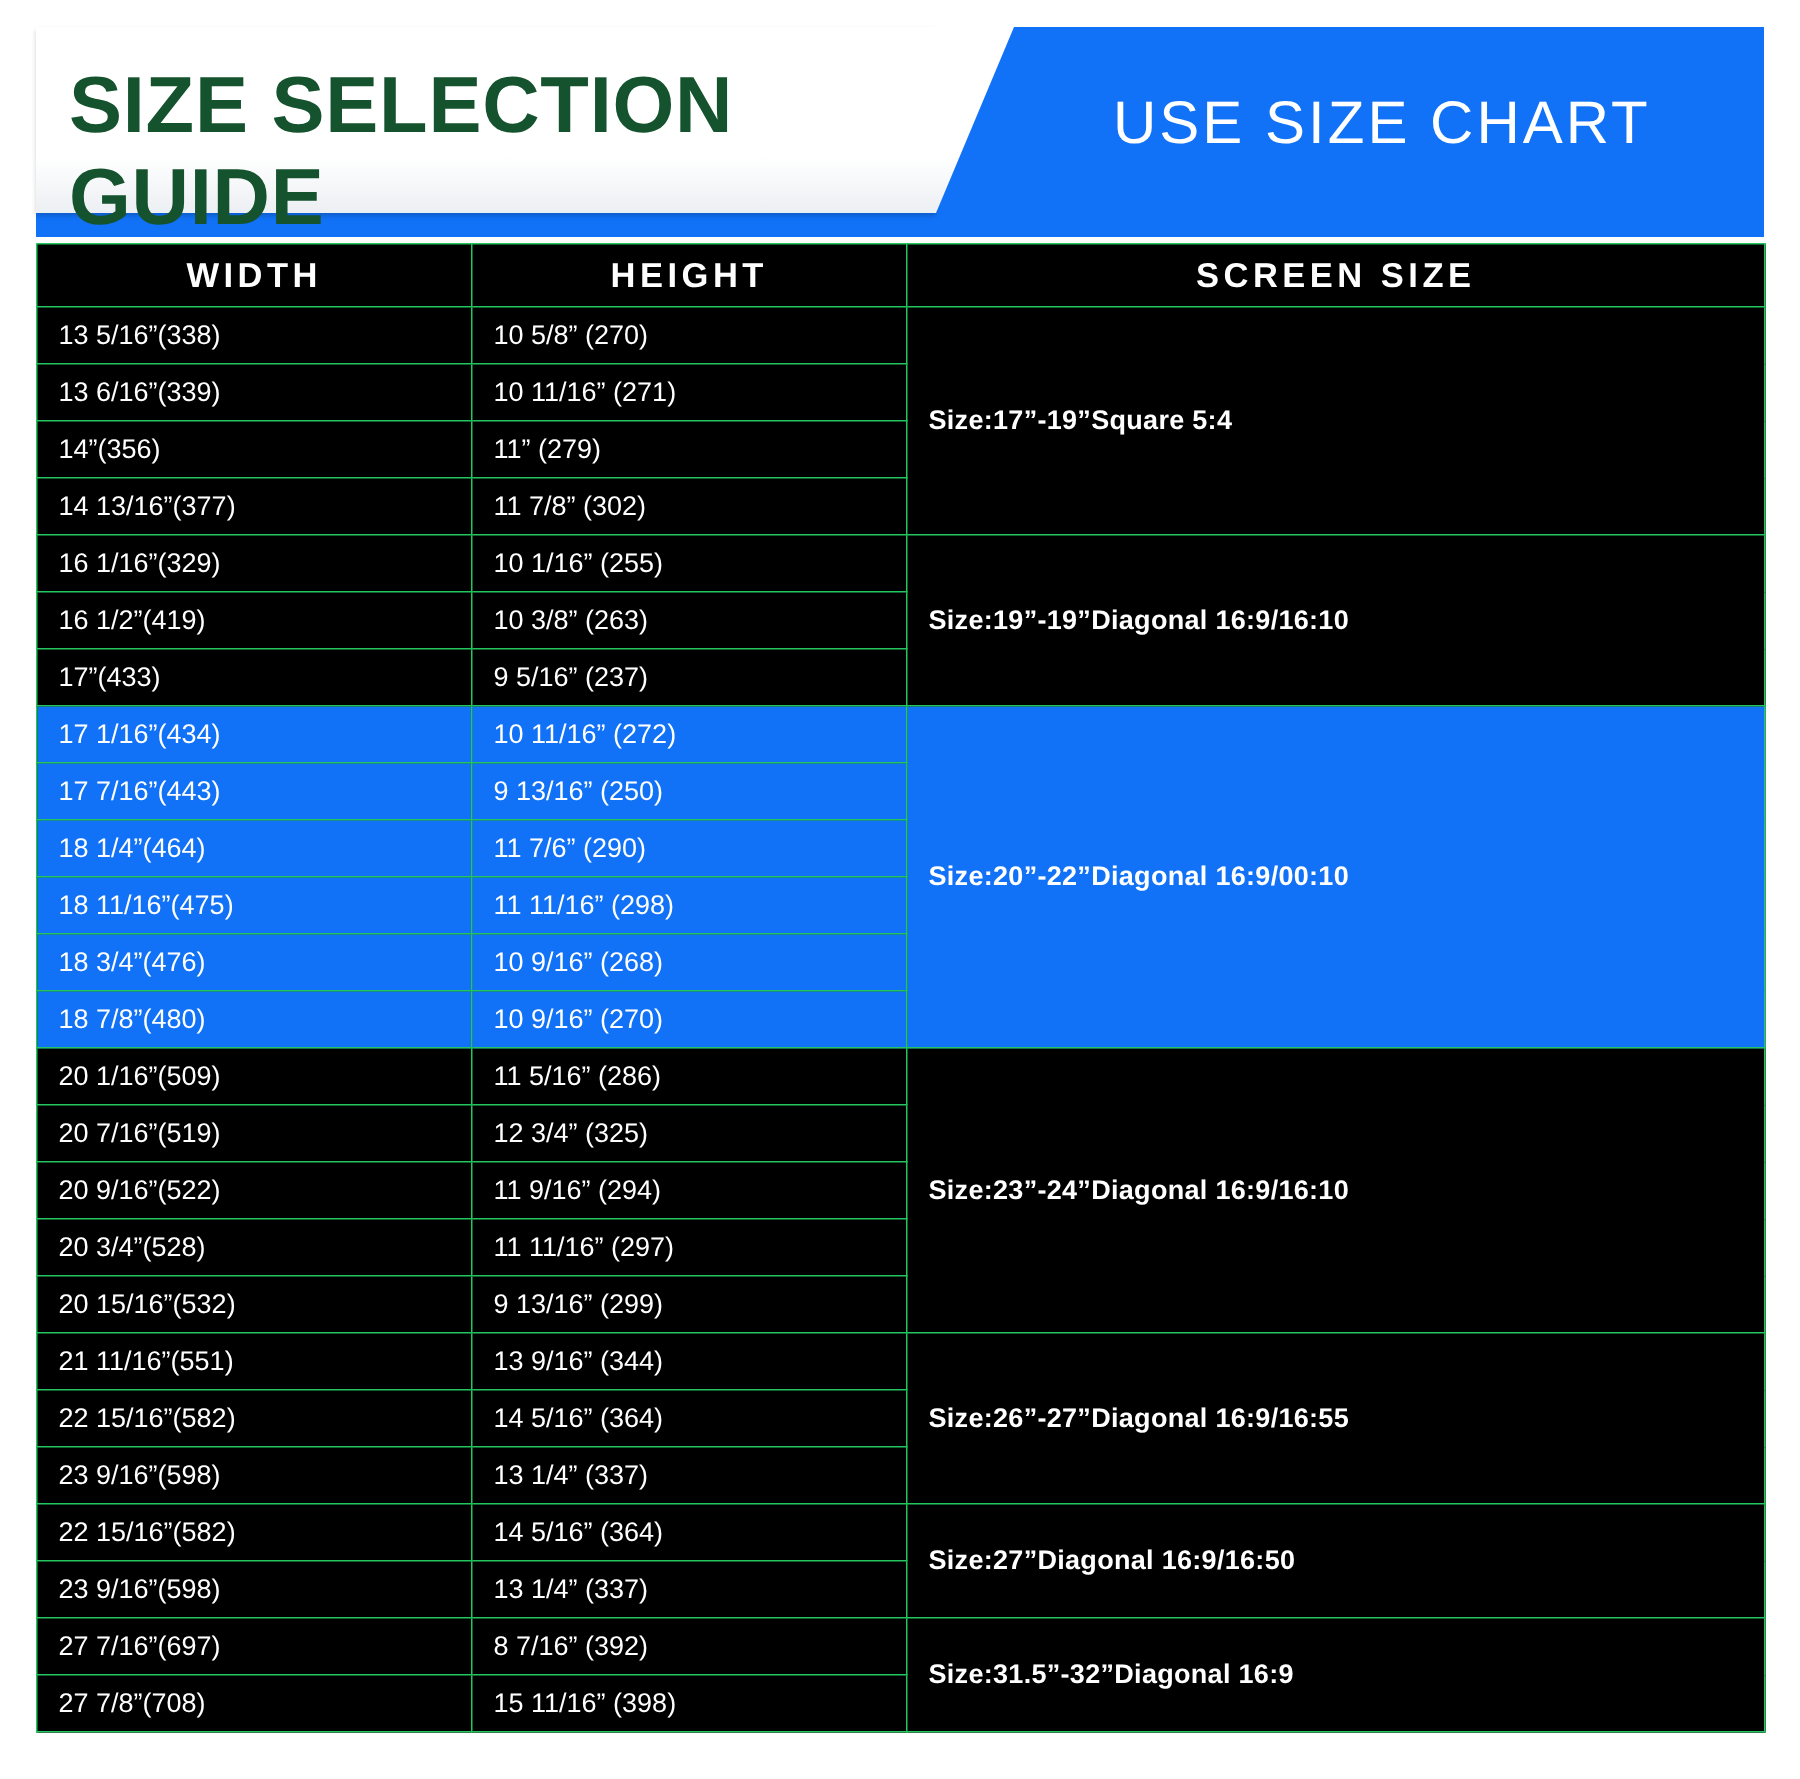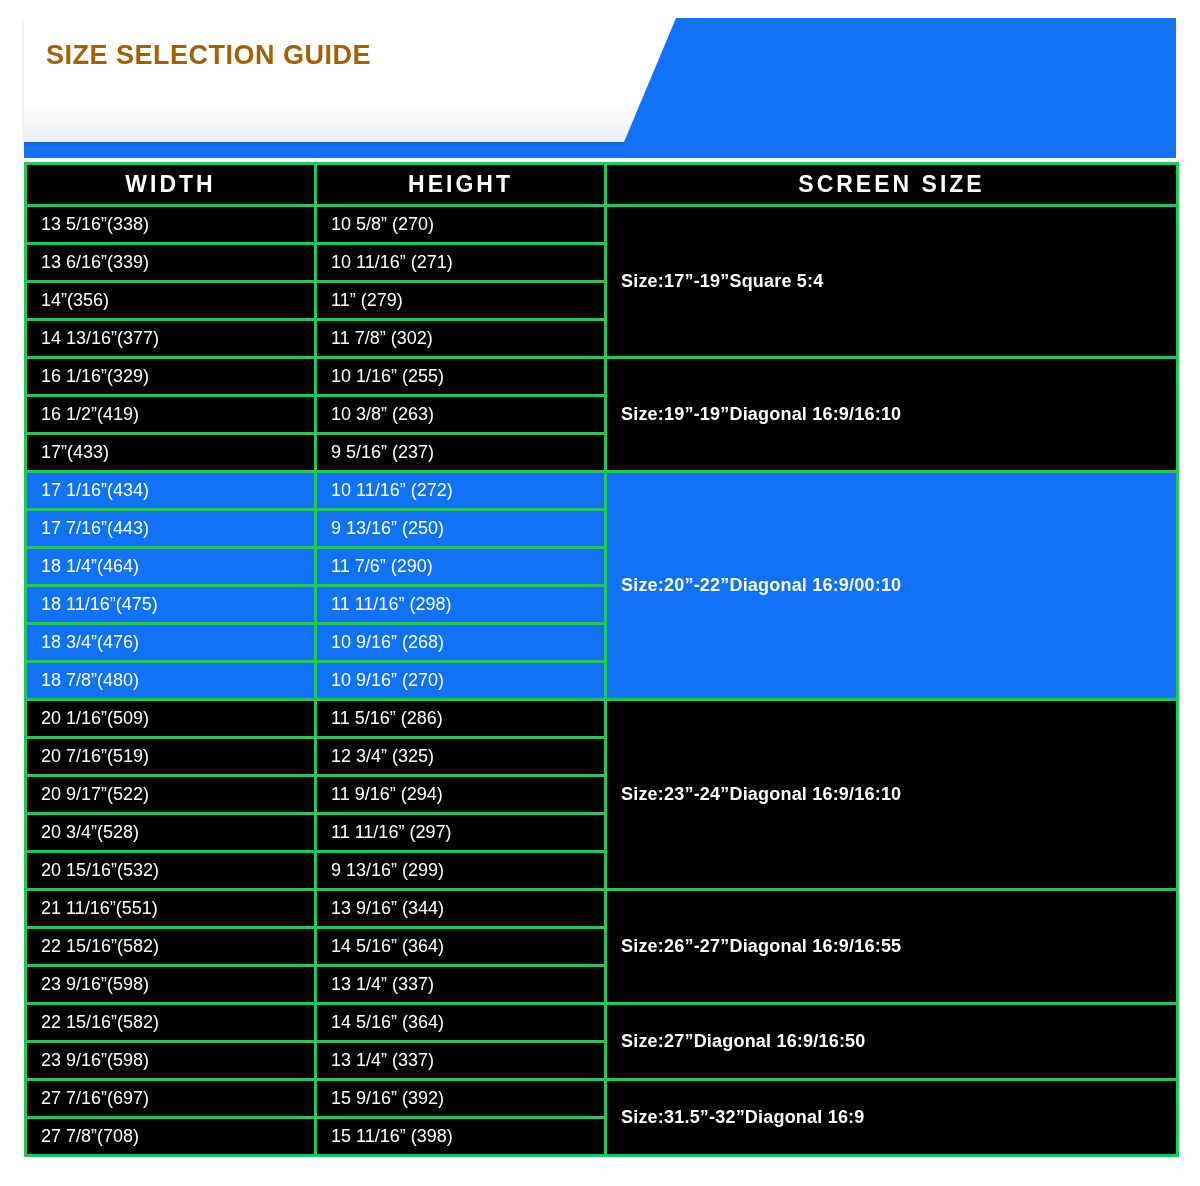--- a/index.html
+++ b/index.html
@@ -45,24 +45,24 @@
     width: 52px;
     height: 124px;
     background: linear-gradient(180deg, #ffffff 0%, #ffffff 70%, #eceff3 100%);
     clip-path: polygon(0 0, 100% 0, 0 100%);
   }
   .banner-title {
     position: absolute;
     left: 46px;
     top: 40px;
     width: 580px;
-    font-size: 27px;
+    font-size: 53px;
     font-weight: bold;
     letter-spacing: 0.5px;
-    color: #a16207;
+    color: #14532d;
     font-family: "Liberation Sans", sans-serif;
   }
   .banner-subtitle {
     position: absolute;
     left: 742px;
     top: 60px;
     font-size: 40px;
     font-weight: normal;
     letter-spacing: 2px;
     color: #ffffff;
@@ -76,21 +76,21 @@
     margin: 0 24px;
   }
   table.size-table {
     border-collapse: collapse;
     table-layout: fixed;
     width: 1152px;
     background: #000000;
   }
   table.size-table td,
   table.size-table th {
-    border: 3px solid #22c55e;
+    border: 1px solid #22c55e;
     color: #ffffff;
     background: #000000;
     height: 38px;
     padding: 0 0 0 14px;
     font-size: 18px;
     font-family: "Liberation Sans", sans-serif;
     text-align: left;
     vertical-align: middle;
     box-sizing: border-box;
   }
@@ -118,20 +118,21 @@
   }
 </style>
 </head>
 <body>
 
 <div class="banner">
   <div class="banner-blue"></div>
   <div class="banner-white-tab"></div>
   <div class="banner-white-notch"></div>
   <div class="banner-title">SIZE SELECTION GUIDE</div>
+  <div class="banner-subtitle">USE SIZE CHART</div>
 </div>
 
 <div class="table-wrap">
   <table class="size-table">
     <colgroup>
       <col class="c-width">
       <col class="c-height">
       <col class="c-screen">
     </colgroup>
     <thead>
@@ -200,21 +201,21 @@
         <tr>
           <td>20 1/16”(509)</td>
           <td>11 5/16” (286)</td>
           <td class="screen-cell" rowspan="5">Size:23”-24”Diagonal 16:9/16:10</td>
         </tr>
         <tr>
           <td>20 7/16”(519)</td>
           <td>12 3/4” (325)</td>
         </tr>
         <tr>
-          <td>20 9/17”(522)</td>
+          <td>20 9/16”(522)</td>
           <td>11 9/16” (294)</td>
         </tr>
         <tr>
           <td>20 3/4”(528)</td>
           <td>11 11/16” (297)</td>
         </tr>
         <tr>
           <td>20 15/16”(532)</td>
           <td>9 13/16” (299)</td>
         </tr>
@@ -235,21 +236,21 @@
           <td>22 15/16”(582)</td>
           <td>14 5/16” (364)</td>
           <td class="screen-cell" rowspan="2">Size:27”Diagonal 16:9/16:50</td>
         </tr>
         <tr>
           <td>23 9/16”(598)</td>
           <td>13 1/4” (337)</td>
         </tr>
         <tr>
           <td>27 7/16”(697)</td>
-          <td>15 9/16” (392)</td>
+          <td>8 7/16” (392)</td>
           <td class="screen-cell" rowspan="2">Size:31.5”-32”Diagonal 16:9</td>
         </tr>
         <tr>
           <td>27 7/8”(708)</td>
           <td>15 11/16” (398)</td>
         </tr>
       </tbody>
   </table>
 </div>
 

